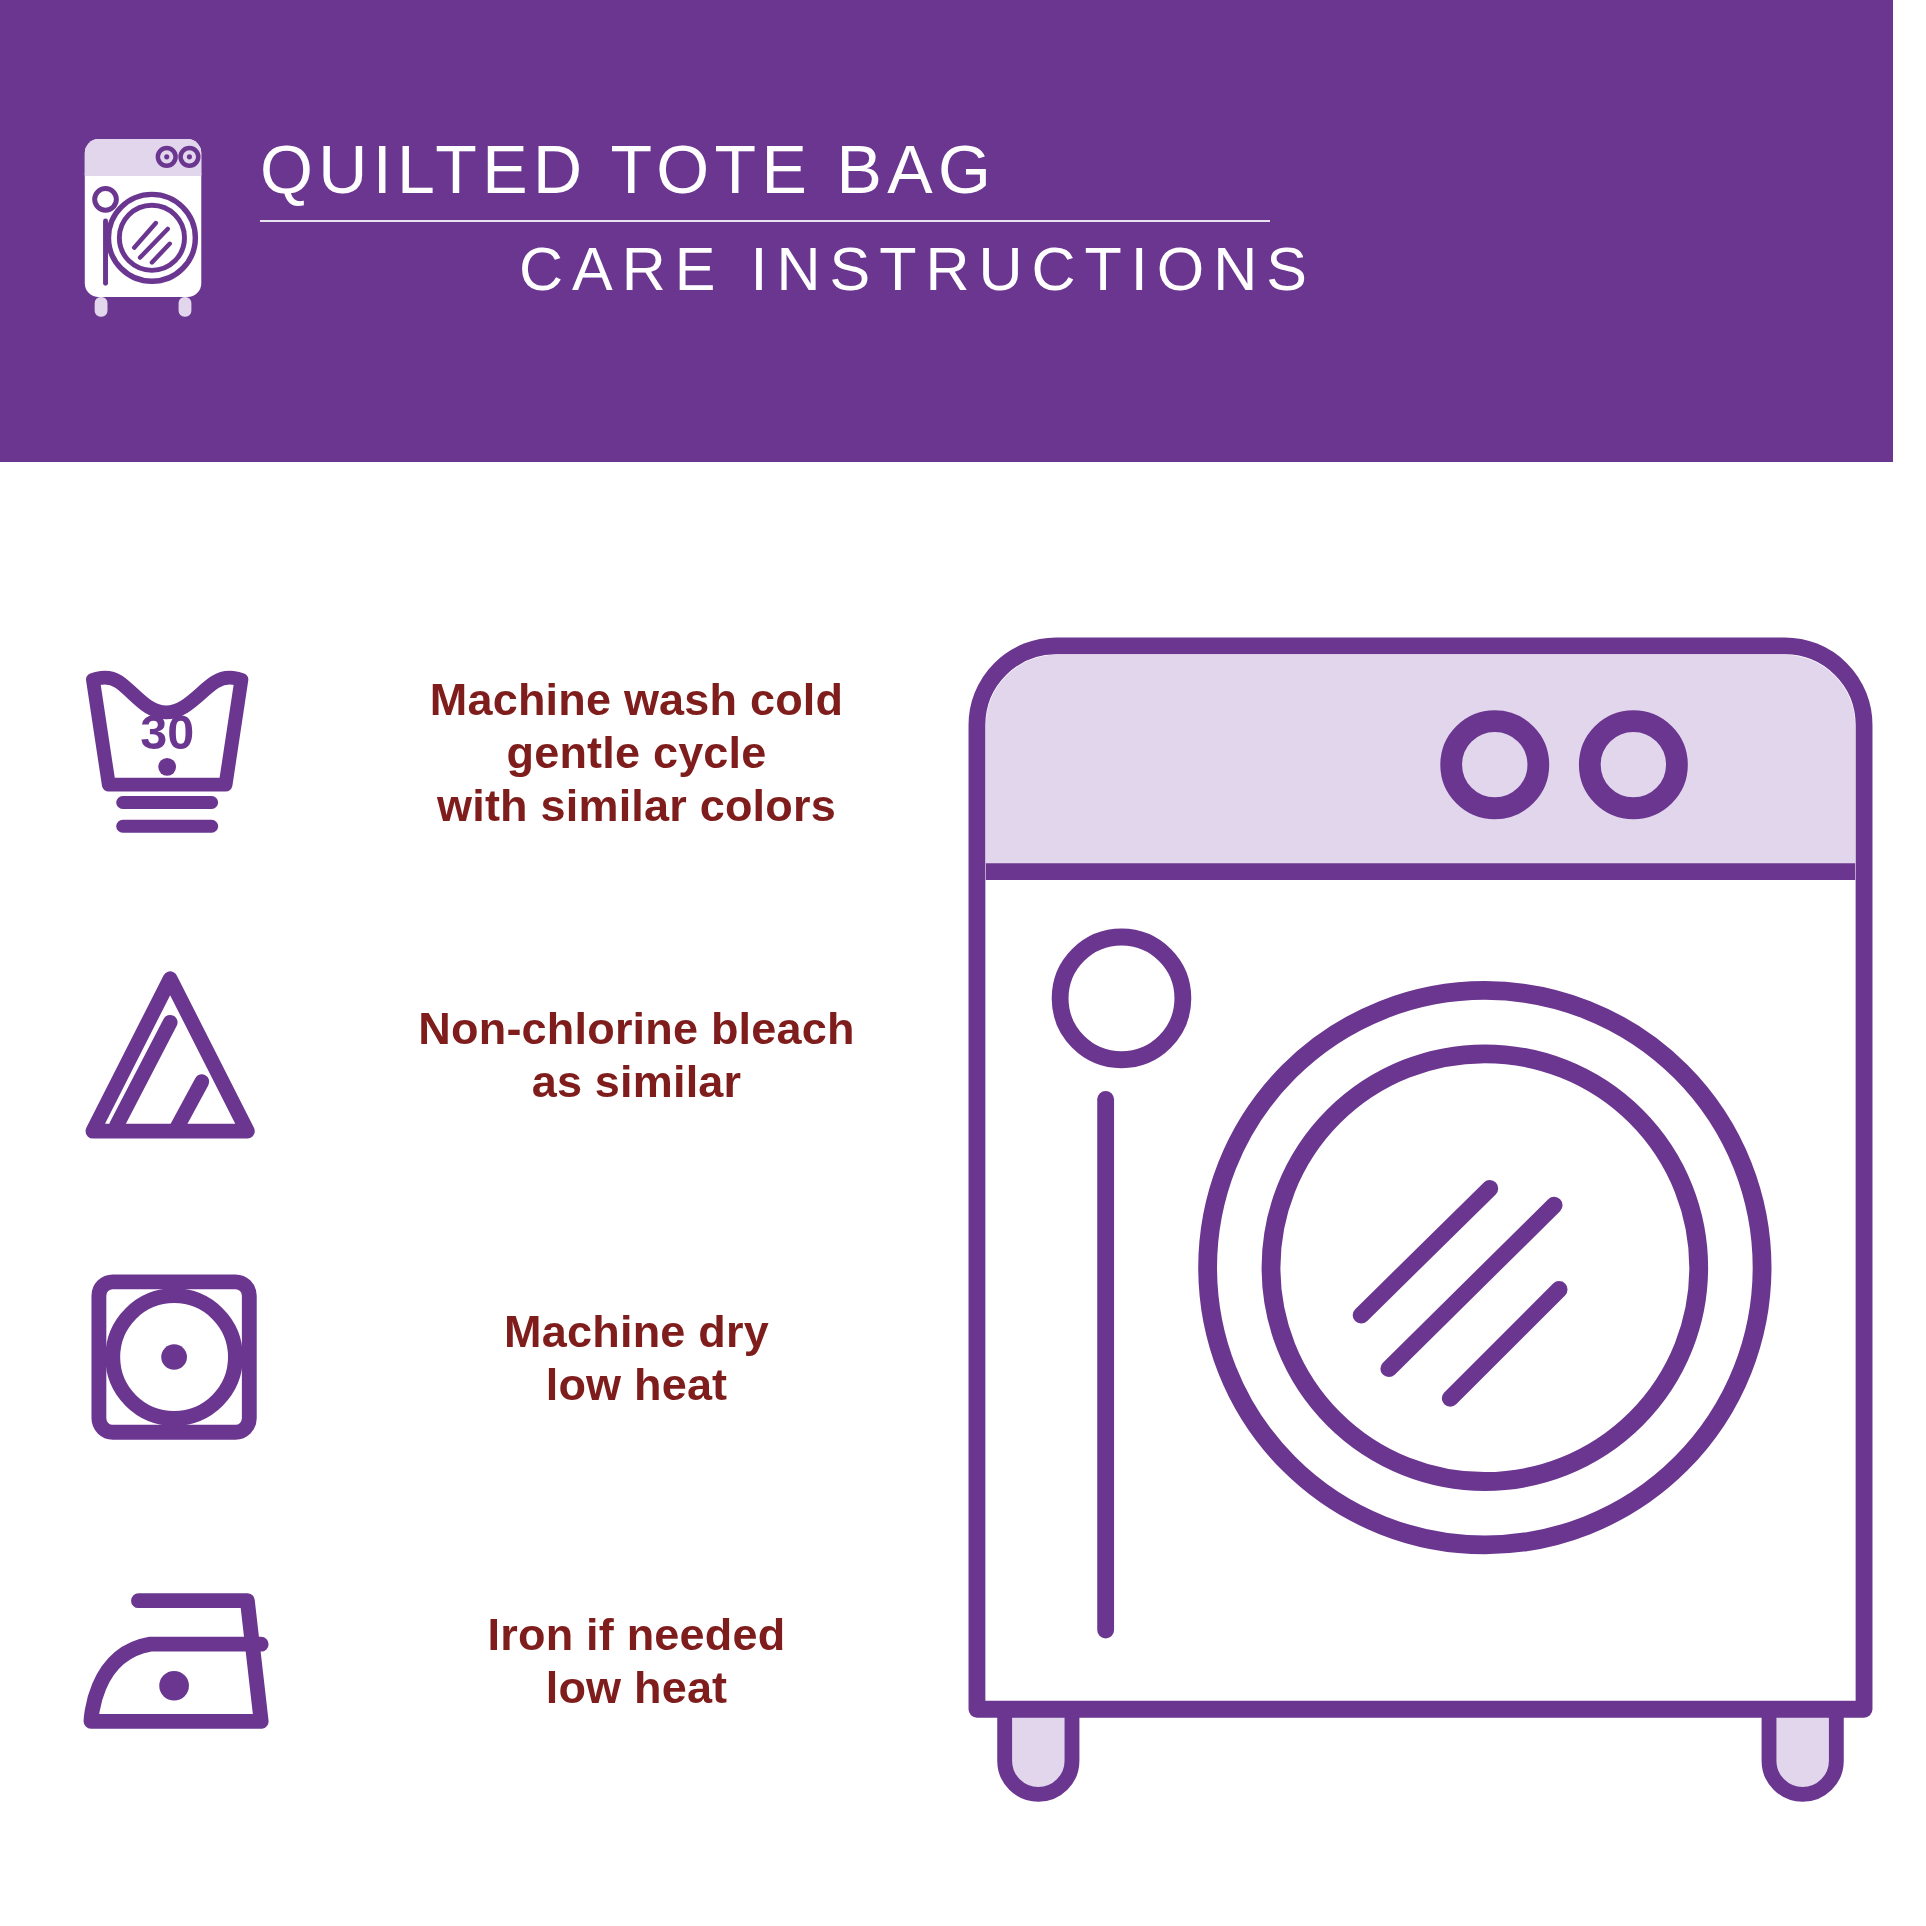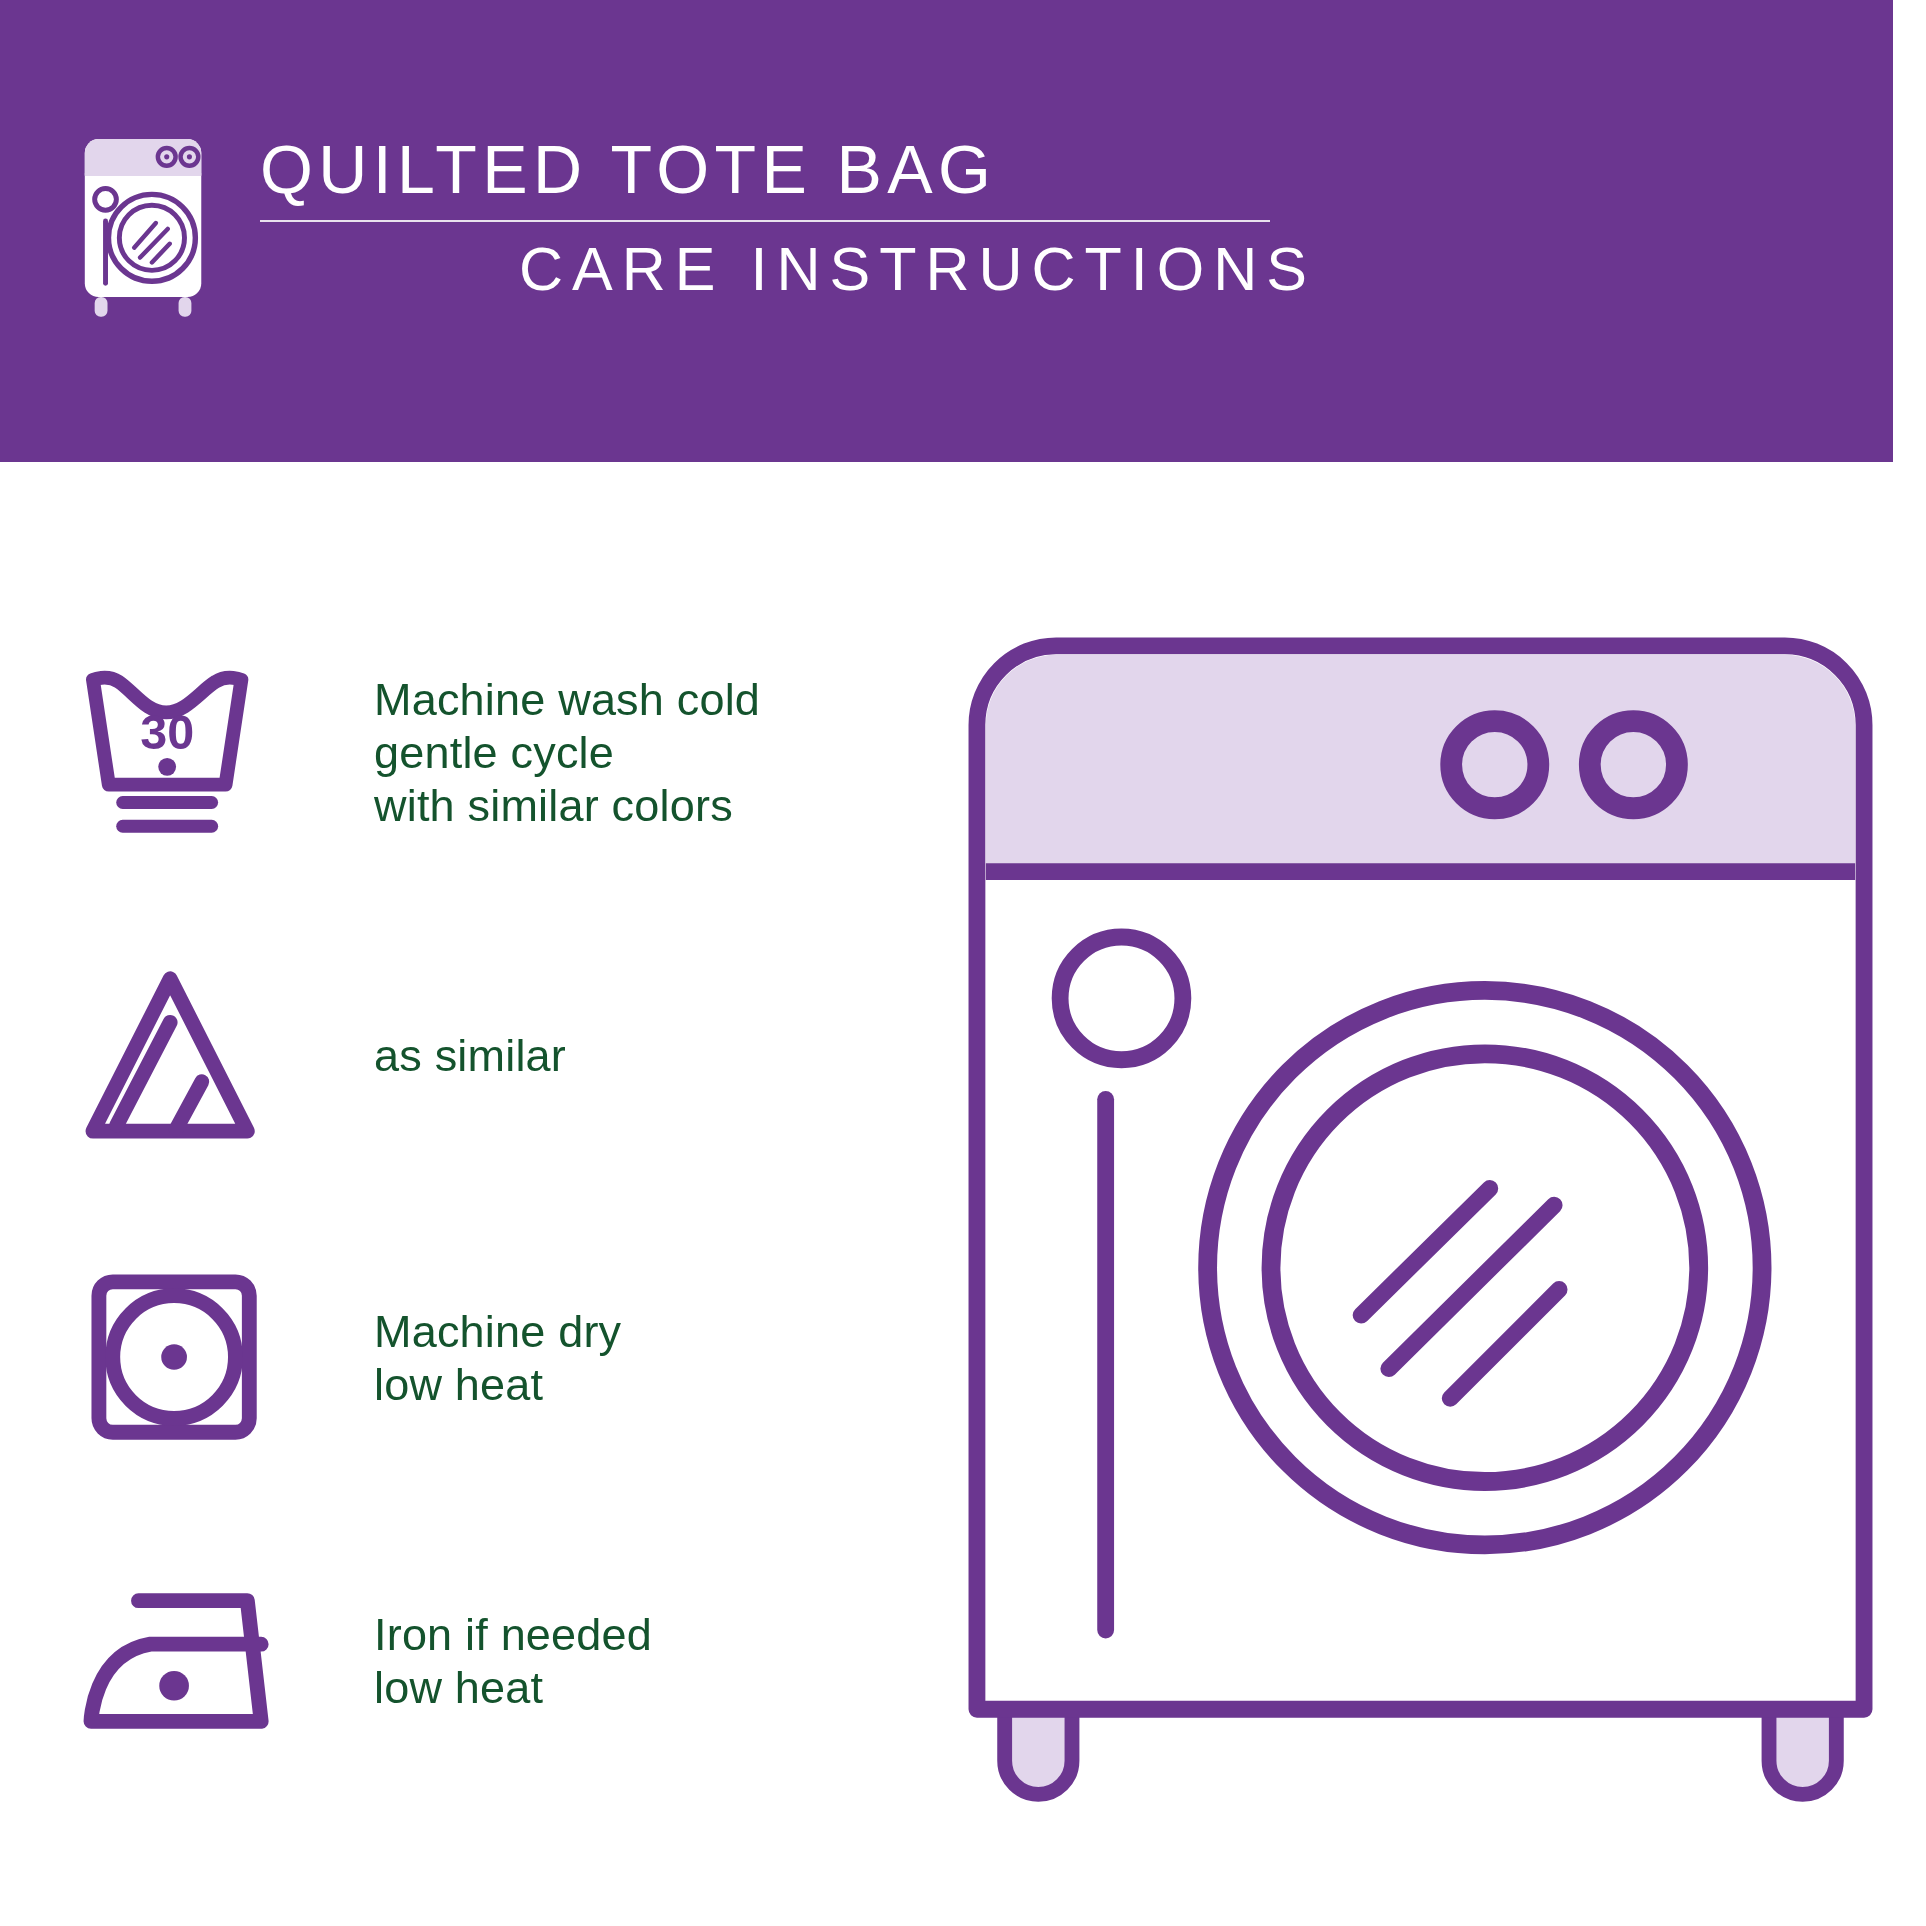--- a/index.html
+++ b/index.html
@@ -89,25 +89,26 @@
     flex: 0 0 auto;
     width: 213px;
     height: 188px;
     display: flex;
     align-items: center;
     justify-content: center;
   }
   .care-text {
     flex: 1 1 auto;
     margin-left: 84px;
-    color: #14532d;
+    color: #7f1d1d;
     font-size: 45px;
     line-height: 53px;
-    font-weight: 400;
+    font-weight: 700;
     letter-spacing: 0.2px;
+    text-align: center;
   }
   .care-text .line { display: block; white-space: nowrap; }
 
   
   #washer {
     position: absolute;
     left: 965px;
     top: 634px;
     width: 911px;
     height: 1198px;
@@ -188,20 +189,21 @@
       <div class="care-symbol">
         <svg viewBox="0 0 215 190" width="213" height="188" aria-hidden="true">
           <g fill="none" stroke="#6B3690" stroke-width="15" stroke-linecap="round" stroke-linejoin="round">
             <path d="M94 18 L172 172 L16 172 Z"></path>
             <line x1="94" y1="62" x2="40" y2="166"></line>
             <line x1="126" y1="122" x2="100" y2="170"></line>
           </g>
         </svg>
       </div>
       <div class="care-text">
+        <span class="line">Non-chlorine bleach</span>
         <span class="line">as similar</span>
       </div>
     </div>
 
     <div class="care-row">
       <div class="care-symbol">
         <svg viewBox="0 0 215 190" width="213" height="188" aria-hidden="true">
           <rect x="22" y="18" width="152" height="152" rx="14" fill="none" stroke="#6B3690" stroke-width="15"></rect>
           <circle cx="98" cy="94" r="62" fill="none" stroke="#6B3690" stroke-width="15"></circle>
           <circle cx="98" cy="94" r="13" fill="#6B3690"></circle>

